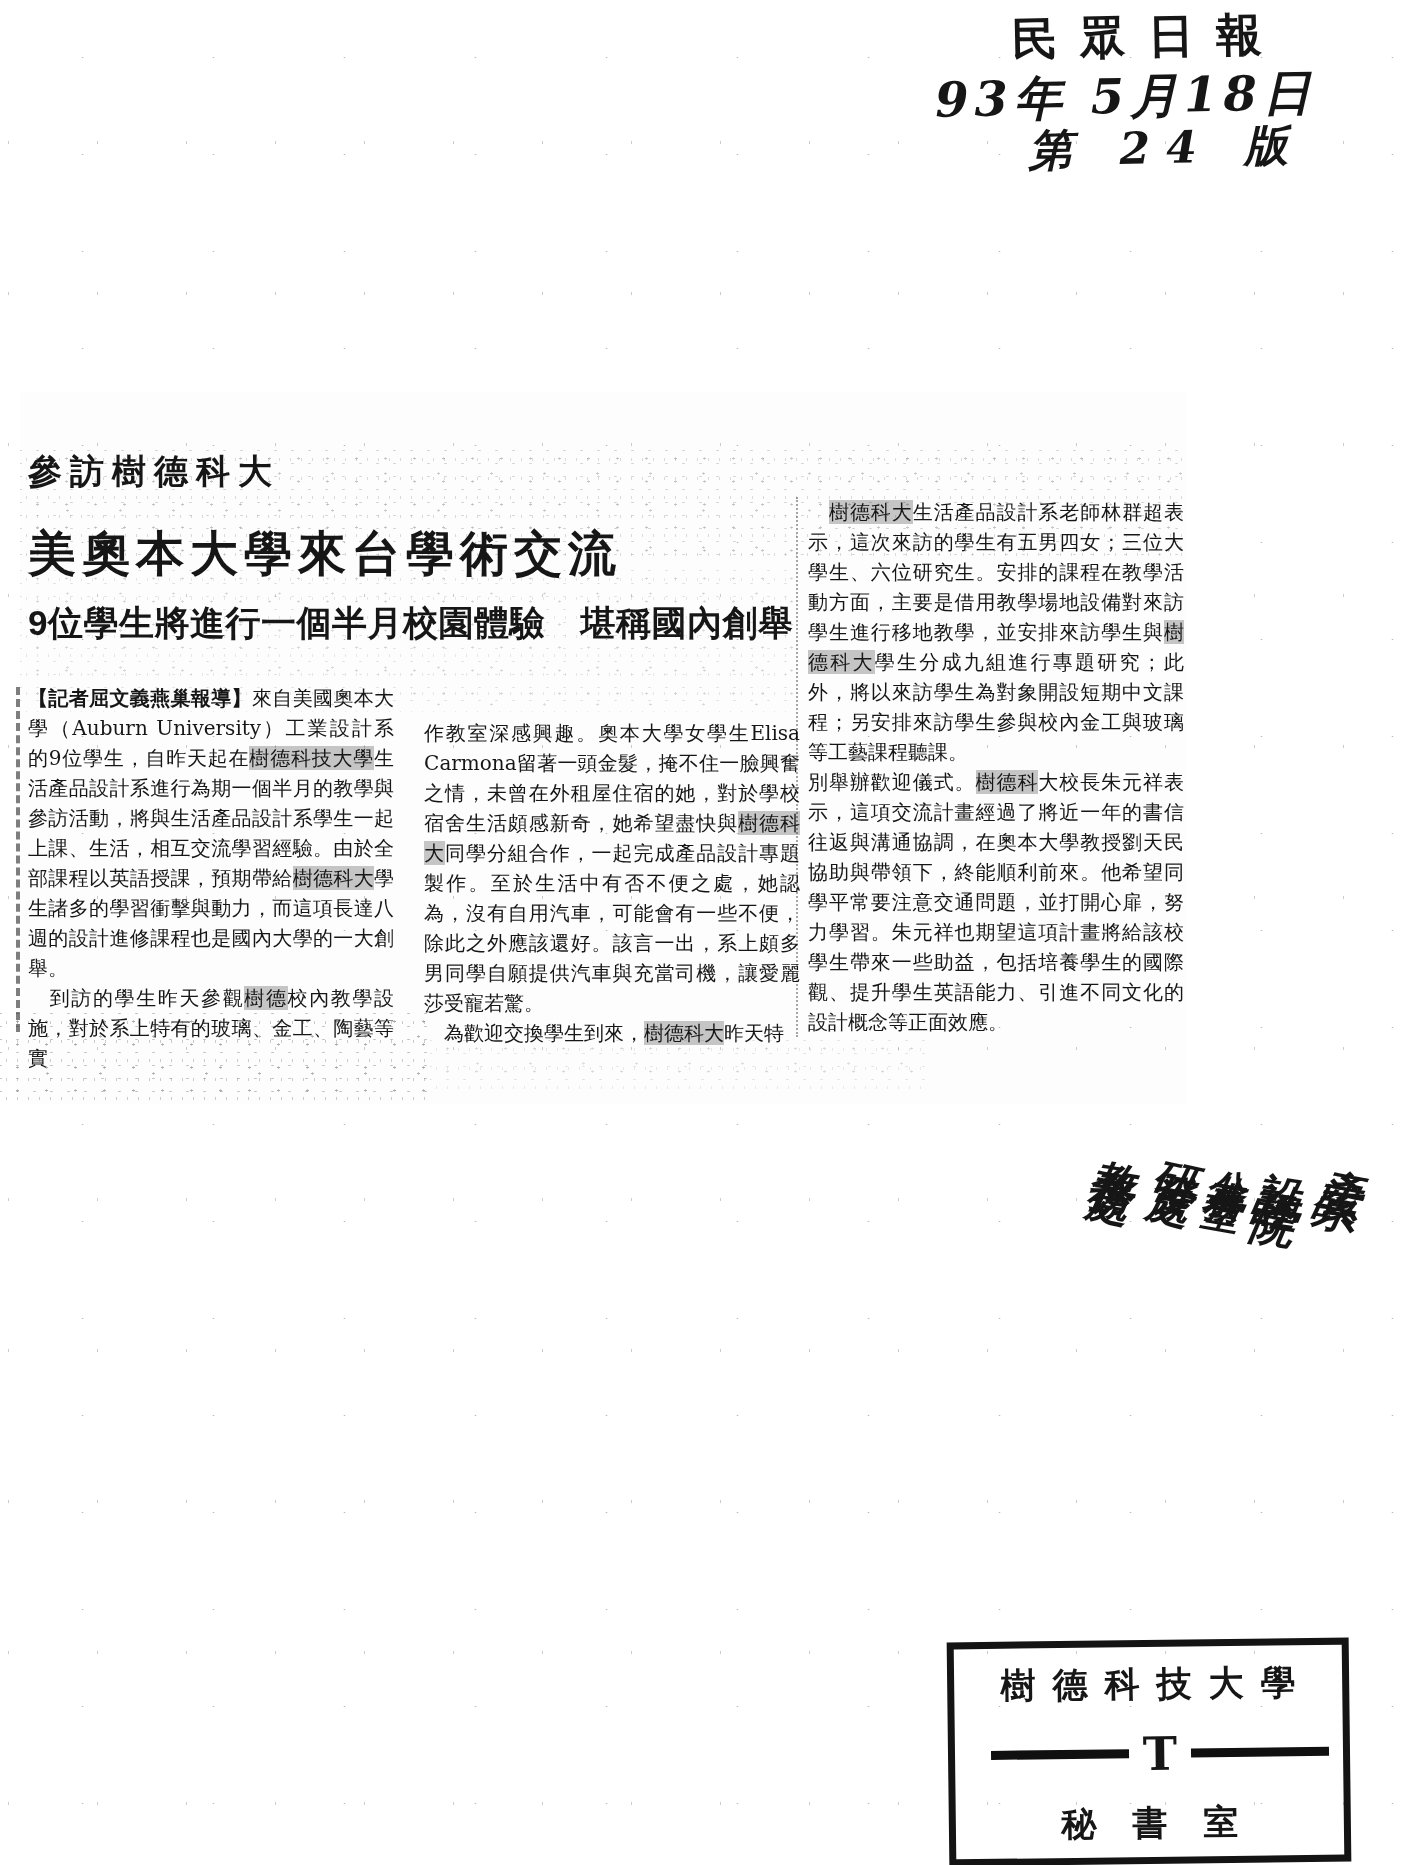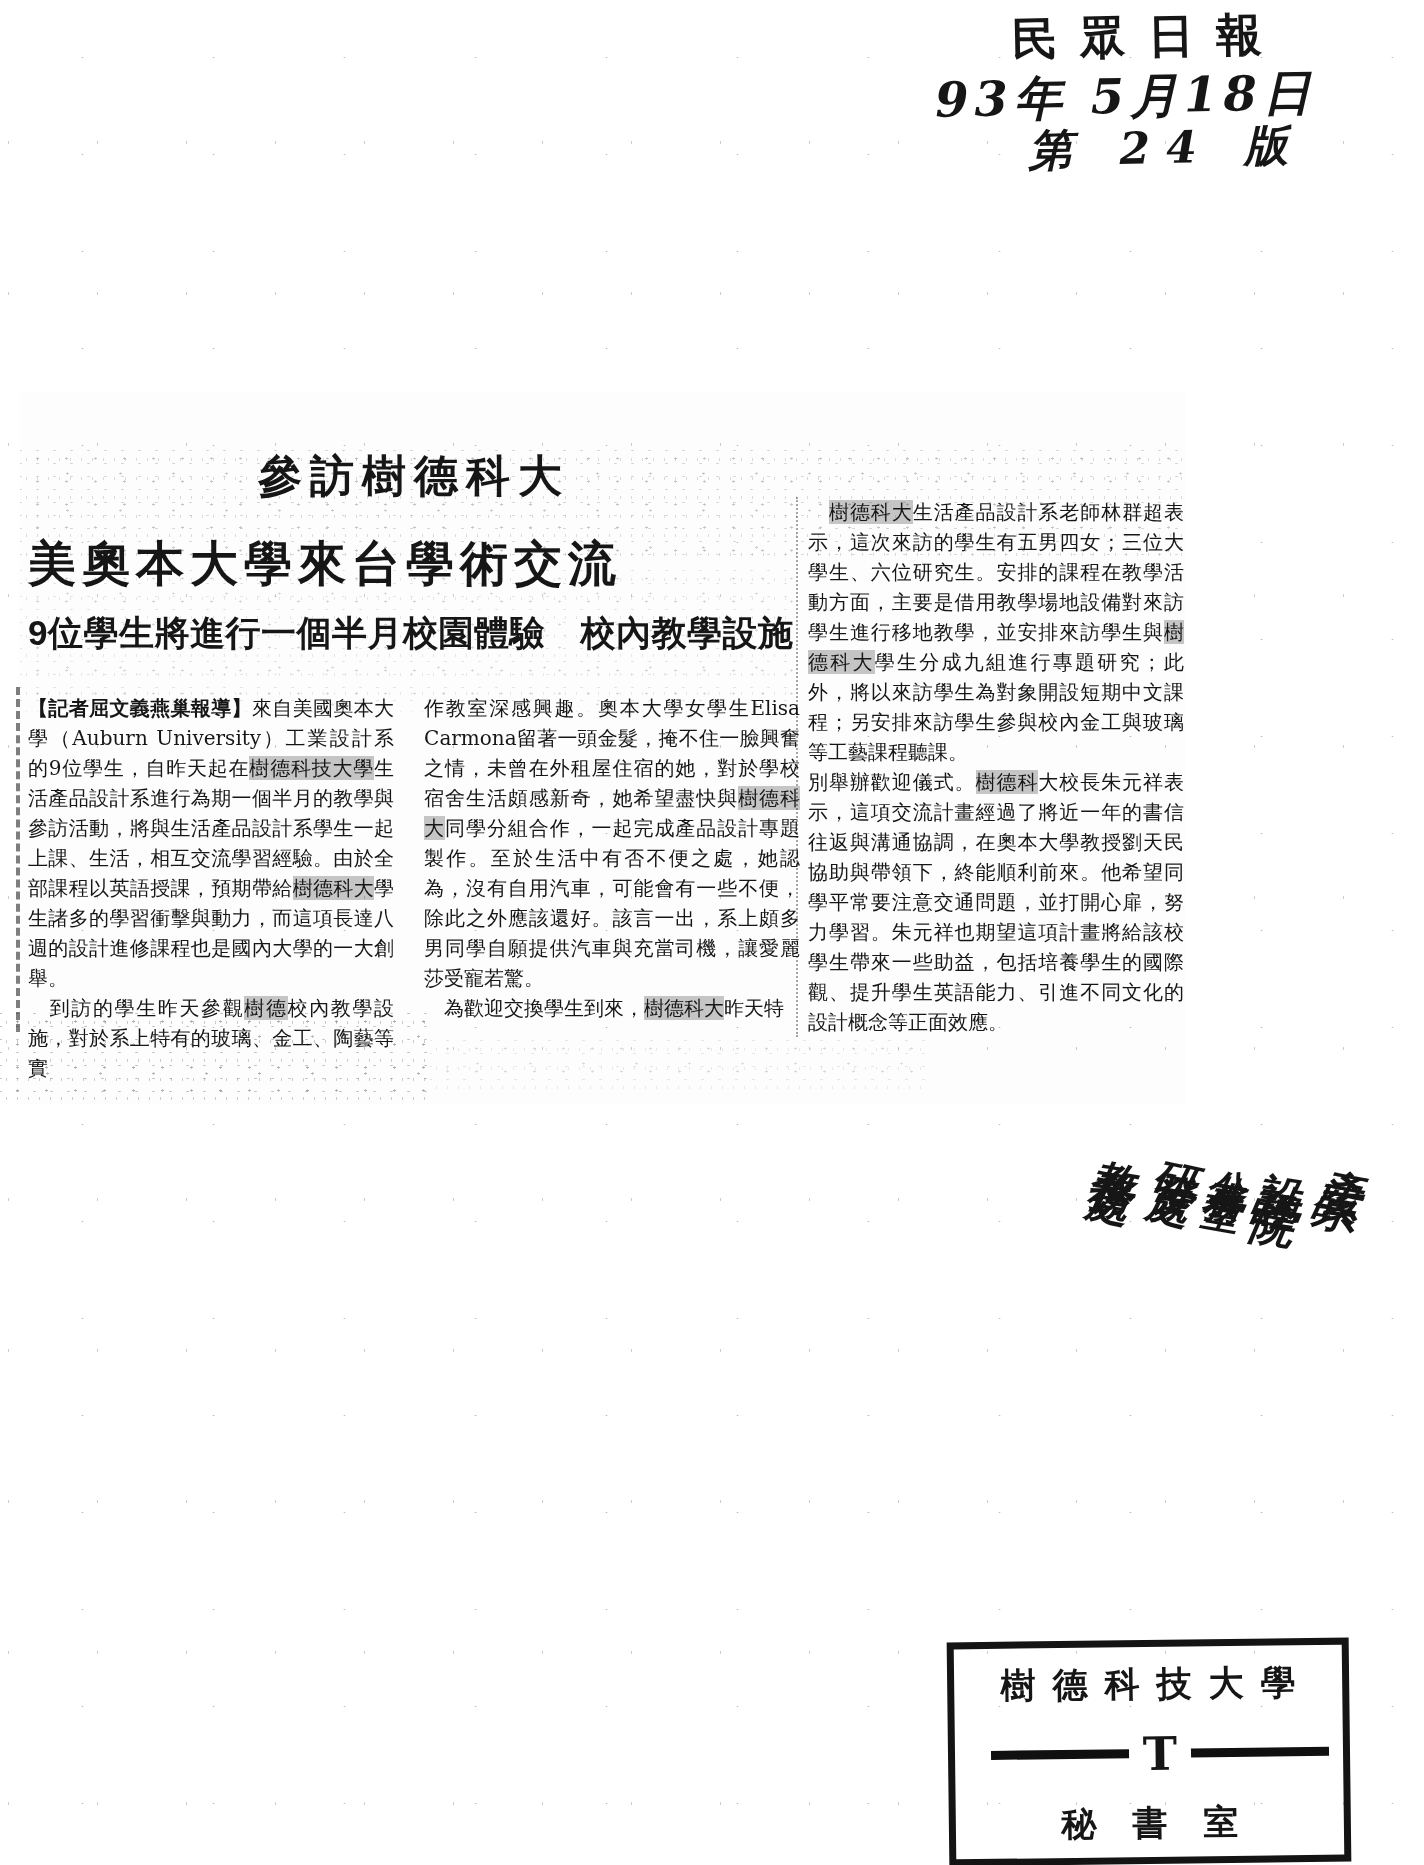--- a/index.html
+++ b/index.html
@@ -50,36 +50,36 @@
     position:absolute;left:0;top:170px;width:775px;height:150px;opacity:.3;pointer-events:none;
   }
   .torn-edge{
     position:absolute;left:-4px;top:295px;height:345px;width:0;
     border-left:4px dashed rgba(20,20,20,.55);
   }
   .left-block{position:absolute;left:8px;top:0;width:772px;}
   .kicker{
     margin-top:62px;
     font-family:"Liberation Sans","DejaVu Sans",sans-serif;
-    font-weight:900;font-size:44px;line-height:1;letter-spacing:8px;text-align:center;
+    font-weight:900;font-size:34px;line-height:1;letter-spacing:8px;
   }
   .headline{
     margin:40px 0 0 0;font-weight:600;font-size:48px;line-height:1.05;
     letter-spacing:6px;white-space:nowrap;
   }
   .subheadline{
     margin-top:26px;
     font-family:"Liberation Sans","DejaVu Sans",sans-serif;
     font-weight:900;font-size:35px;line-height:1.1;letter-spacing:.5px;white-space:nowrap;
   }
   .body-row{margin-top:40px;display:flex;gap:30px;}
   .col{font-size:20px;line-height:30px;}
   .col p{margin:0;text-align:justify;}
   .col1{width:372px;}
-  .col2{width:382px;}
+  .col2{width:382px;margin-top:35px;}
   .col3{
     position:absolute;left:776px;top:105px;width:376px;
     border-left:2px dotted rgba(0,0,0,.35);padding-left:10px;
   }
   .hl{background:rgba(0,0,0,.22);}
   .bseg{font-family:"Liberation Sans","DejaVu Sans",sans-serif;font-weight:bold;}
 
   
   .nb1{position:absolute;left:0;top:1005px;width:430px;height:98px;opacity:.65;pointer-events:none;}
   .nb2{position:absolute;left:430px;top:1032px;width:500px;height:58px;opacity:.28;pointer-events:none;}
@@ -131,21 +131,21 @@
   </div>
 
   <div class="clipping">
     <div class="headnoise speckle"></div>
     <div class="headnoise2 speckle"></div>
     <div class="torn-edge"></div>
 
     <div class="left-block">
       <div class="kicker">參訪樹德科大</div>
       <h1 class="headline">美奧本大學來台學術交流</h1>
-      <div class="subheadline">9位學生將進行一個半月校園體驗　校內教學設施</div>
+      <div class="subheadline">9位學生將進行一個半月校園體驗　堪稱國內創舉</div>
 
       <div class="body-row">
         <div class="col col1">
           <p><span class="bseg">【記者屈文義燕巢報導】</span><span>來自美國奧本大學（Auburn University）工業設計系的9位學生，自昨天起在</span><span class="hl">樹德科技大學</span><span>生活產品設計系進行為期一個半月的教學與參訪活動，將與生活產品設計系學生一起上課、生活，相互交流學習經驗。由於全部課程以英語授課，預期帶給</span><span class="hl">樹德科大</span><span>學生諸多的學習衝擊與動力，而這項長達八週的設計進修課程也是國內大學的一大創舉。</span></p>
           <p><span>　到訪的學生昨天參觀</span><span class="hl">樹德</span><span>校內教學設施，對於系上特有的玻璃、金工、陶藝等實</span></p>
         </div>
         <div class="col col2">
           <p><span>作教室深感興趣。奧本大學女學生Elisa Carmona留著一頭金髮，掩不住一臉興奮之情，未曾在外租屋住宿的她，對於學校宿舍生活頗感新奇，她希望盡快與</span><span class="hl">樹德科大</span><span>同學分組合作，一起完成產品設計專題製作。至於生活中有否不便之處，她認為，沒有自用汽車，可能會有一些不便，除此之外應該還好。該言一出，系上頗多男同學自願提供汽車與充當司機，讓愛麗莎受寵若驚。</span></p>
           <p><span>　為歡迎交換學生到來，</span><span class="hl">樹德科大</span><span>昨天特</span></p>
         </div>

